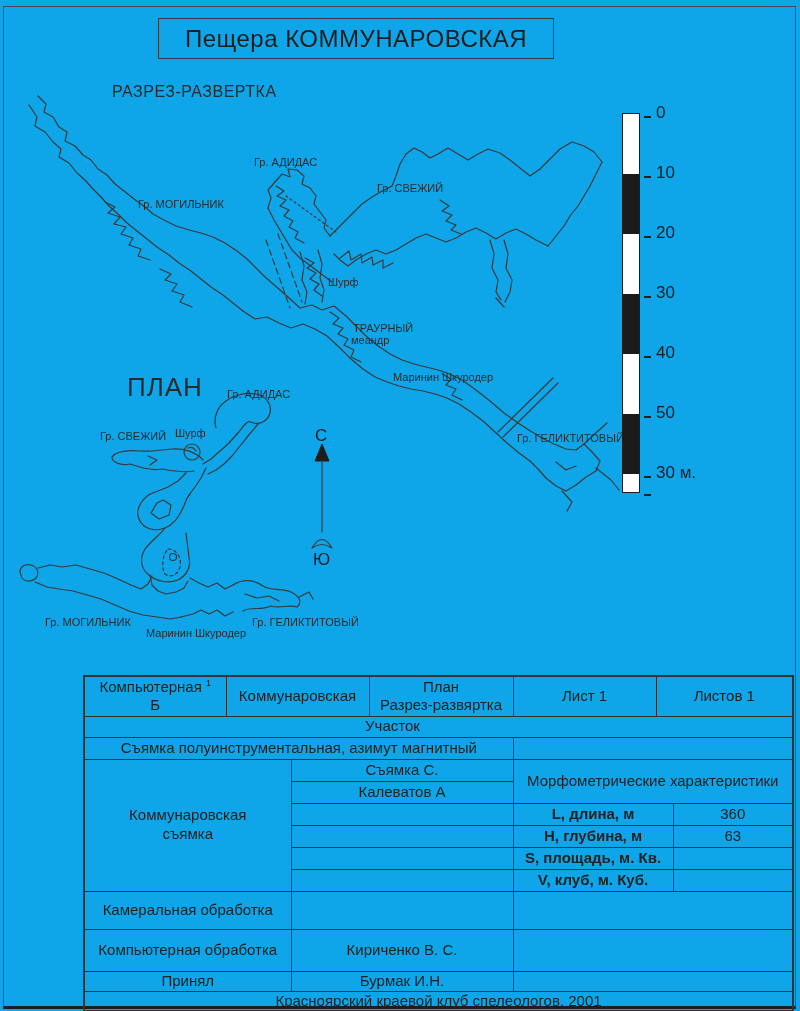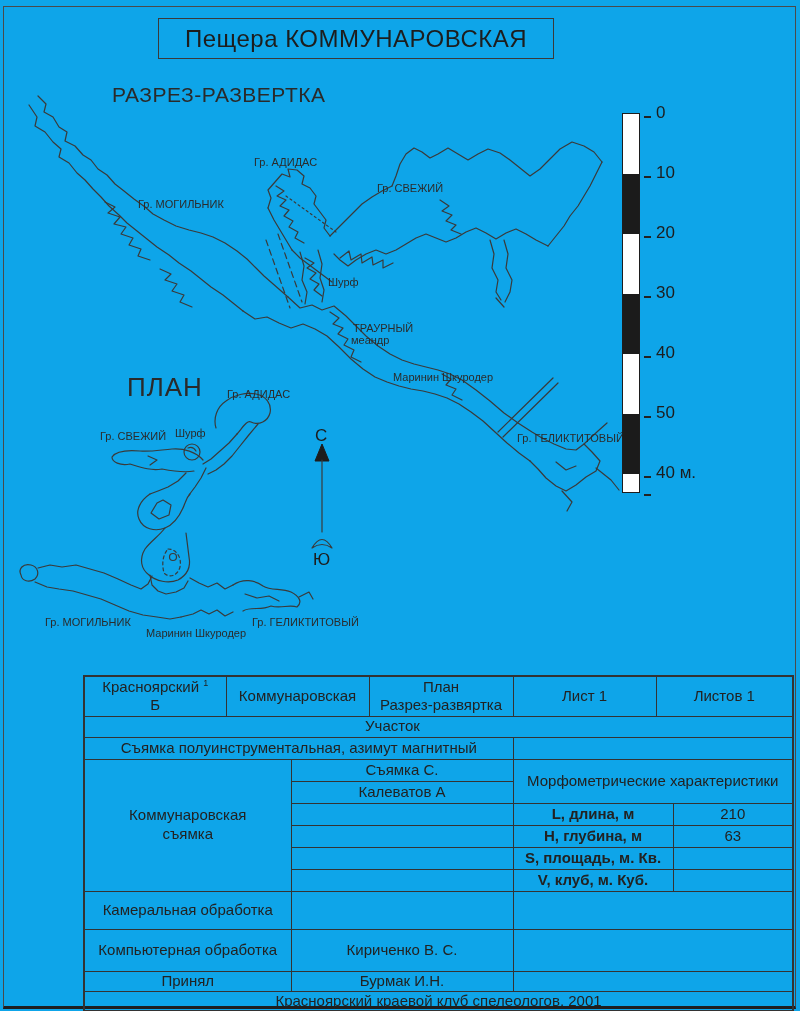--- a/index.html
+++ b/index.html
@@ -3,21 +3,21 @@
 <meta charset="utf-8">
 <style>
   html,body{margin:0;padding:0;background:#fff;}
   .page{position:relative;width:800px;height:1011px;background:#0ea5e9;
         font-family:"Liberation Sans",sans-serif;color:#222;overflow:hidden;}
   .page-frame{position:absolute;left:3px;top:6px;right:4px;bottom:2px;
         border:1px solid #4a4a4a;border-bottom:3px solid #1e1e1e;pointer-events:none;}
   .title-box{position:absolute;left:158px;top:18px;width:394px;height:39px;
         border:1px solid #3a3a3a;display:flex;align-items:center;justify-content:center;
         font-size:24px;color:#1d1d1d;letter-spacing:0.5px;}
-  .section-heading{position:absolute;font-size:21px;color:#2a2a2a;letter-spacing:0.5px;}
+  .section-heading{position:absolute;font-size:16px;color:#2a2a2a;letter-spacing:0.5px;}
   #razrez-heading{left:112px;top:83px;}
   #plan-heading{left:127px;top:372px;font-size:26px;letter-spacing:1px;}
   svg.cave{position:absolute;left:0;top:0;}
   svg.cave path, svg.cave line, svg.cave circle{fill:none;stroke:#3a3a3a;stroke-width:1.2;
         stroke-linejoin:round;stroke-linecap:round;}
   .map-label{position:absolute;font-size:11px;color:#2b2b2b;white-space:nowrap;}
   .compass-letter{position:absolute;font-size:17px;color:#1d1d1d;}
   
   .depth-scale{position:absolute;left:620px;top:105px;width:175px;height:405px;}
   .scale-bar{position:absolute;left:2px;top:8px;width:16px;height:378px;border:1px solid #1d1d1d;}
@@ -185,41 +185,41 @@
     <div class="scale-tick" style="top:248px;">
       <span class="dash"></span>
         <span class="num">40</span>
       </div>
     <div class="scale-tick" style="top:308px;">
       <span class="dash"></span>
         <span class="num">50</span>
       </div>
     <div class="scale-tick" style="top:368px;">
       <span class="dash"></span>
-        <span class="num">40 м.</span>
+        <span class="num">30 м.</span>
       </div>
     <div class="scale-tick" style="top:386px;">
       <span class="dash"></span>
       </div>
   </div>
 
   <table class="survey">
     <colgroup>
       <col style="width:142px">
         <col style="width:65px">
         <col style="width:78px">
       <col style="width:144px">
         <col style="width:143px">
         <col style="width:17px">
         <col style="width:120px">
     </colgroup>
     <tbody>
         <tr style="height:40px">
       <td class="two-line">
-        <div><span>Красноярский</span>&nbsp;<sup class="cad">1</sup></div>
+        <div><span>Компьютерная</span>&nbsp;<sup class="cad">1</sup></div>
         <div>Б</div>
       </td>
       <td colspan="2">Коммунаровская</td>
       <td class="two-line">
         <div>План</div>
         <div>Разрез-развяртка</div>
       </td>
       <td>Лист 1</td>
       <td colspan="2">Листов 1</td>
     </tr>
@@ -237,21 +237,21 @@
       </td>
       <td colspan="2" class="al">Съямка С.</td>
       <td colspan="3" rowspan="2">Морфометрические характеристики</td>
     </tr>
     <tr style="height:22px">
       <td colspan="2" class="al">Калеватов А</td>
     </tr>
     <tr style="height:22px">
       <td colspan="2"></td>
       <td colspan="2" class="al2">L, длина, м</td>
-      <td>210</td>
+      <td>360</td>
     </tr>
     <tr style="height:22px">
       <td colspan="2"></td>
       <td colspan="2" class="al2">H, глубина, м</td>
       <td>63</td>
     </tr>
     <tr style="height:22px">
       <td colspan="2"></td>
       <td colspan="2" class="al2">S, площадь, м. Кв.</td>
       <td></td>

